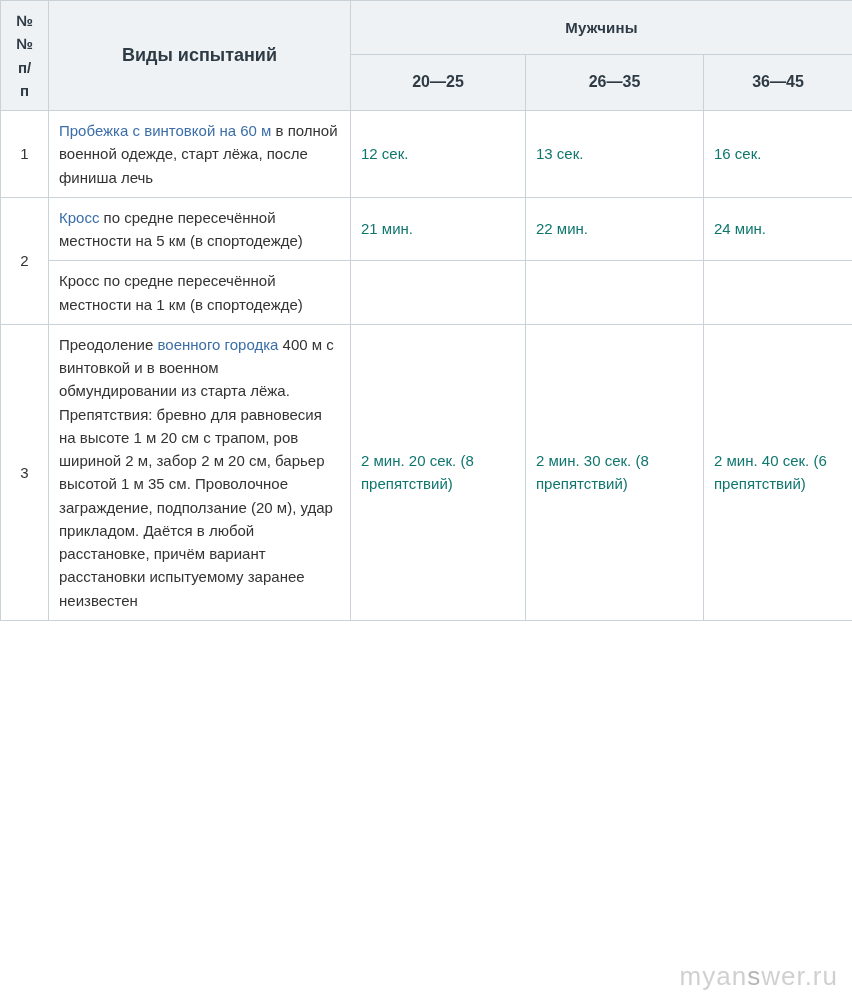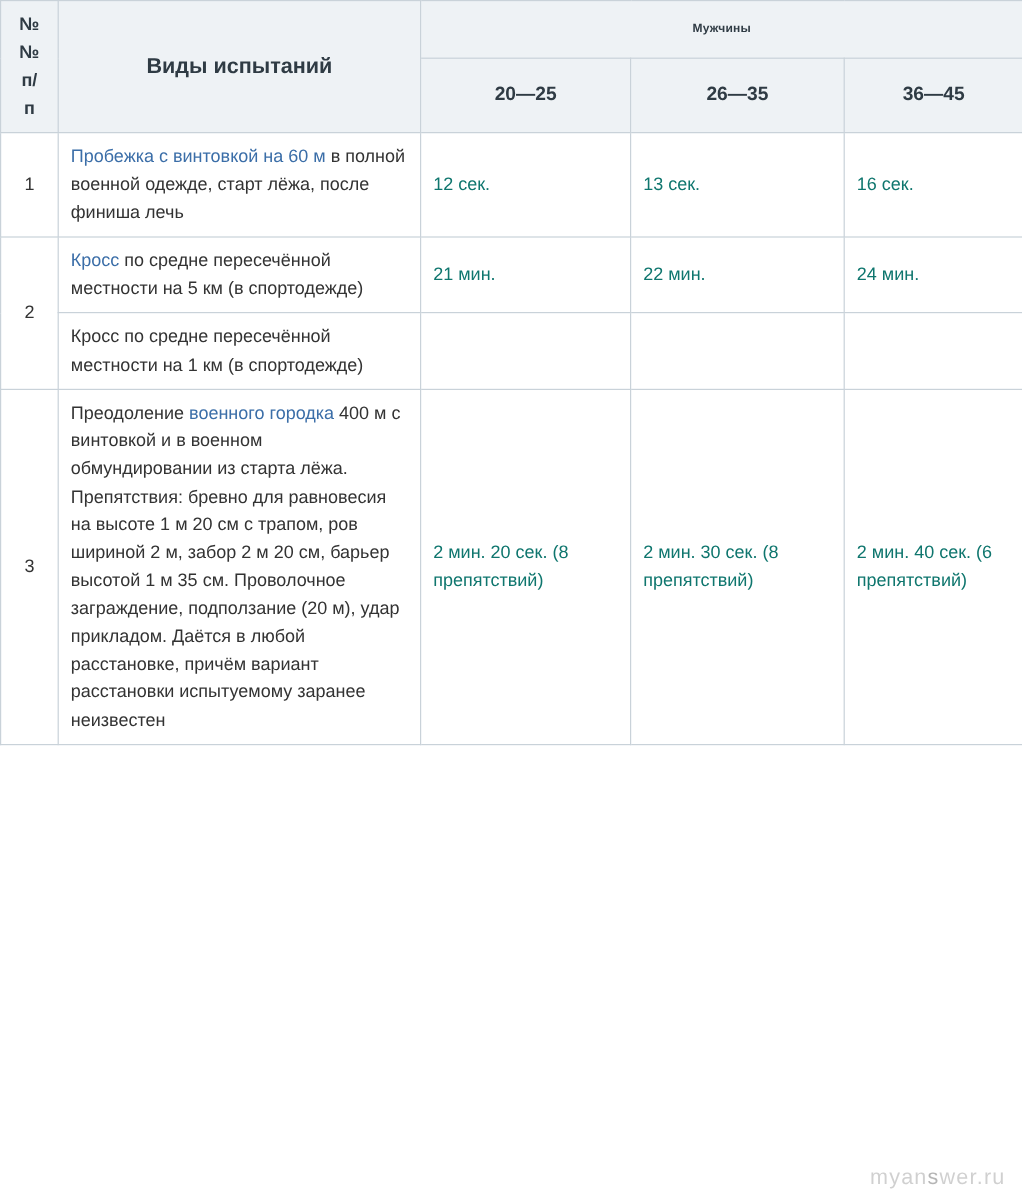--- a/index.html
+++ b/index.html
@@ -43,21 +43,21 @@
   }
   th.col-num {
     line-height: 1.5;
     font-size: 15px;
     padding: 6px 4px;
   }
   th.col-kind {
     font-size: 18px;
   }
   th.group-men {
-    font-size: 10px;
+    font-size: 15px;
     letter-spacing: 0.2px;
   }
   th.age {
     font-size: 16px;
   }
 
   td.num {
     text-align: center;
     vertical-align: middle;
     color: #333;
@@ -82,21 +82,21 @@
   a.ilink {
     color: #3b6ea8;
     text-decoration: none;
     text-align: right;
   }
 
   .watermark {
     position: absolute;
     right: 14px;
     bottom: 8px;
-    font-size: 18px;
+    font-size: 26px;
     color: rgba(150,150,150,0.45);
     letter-spacing: 1px;
     font-family: "Liberation Sans", sans-serif;
     pointer-events: none;
     user-select: none;
   }
   .wm-dark { color: rgba(120,120,120,0.55); }
 </style>
 </head>
 <body>

